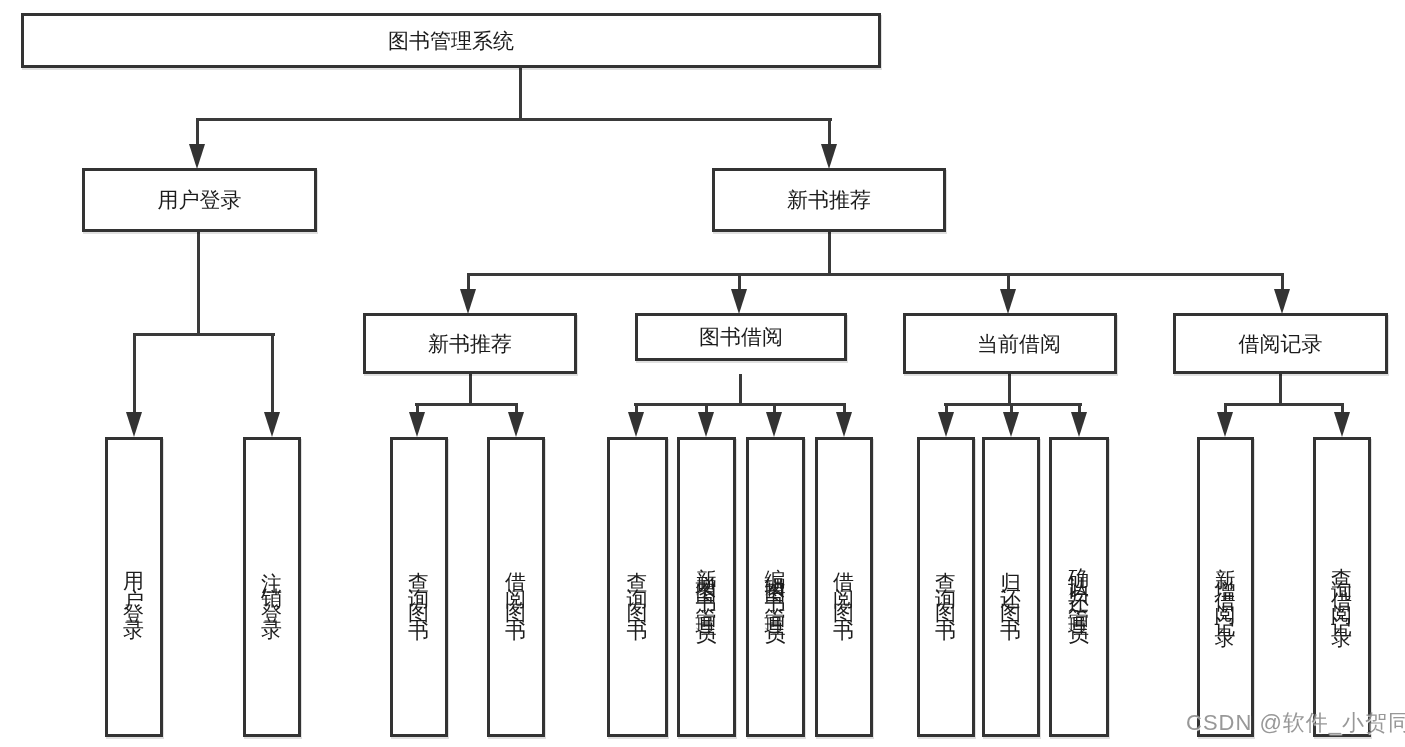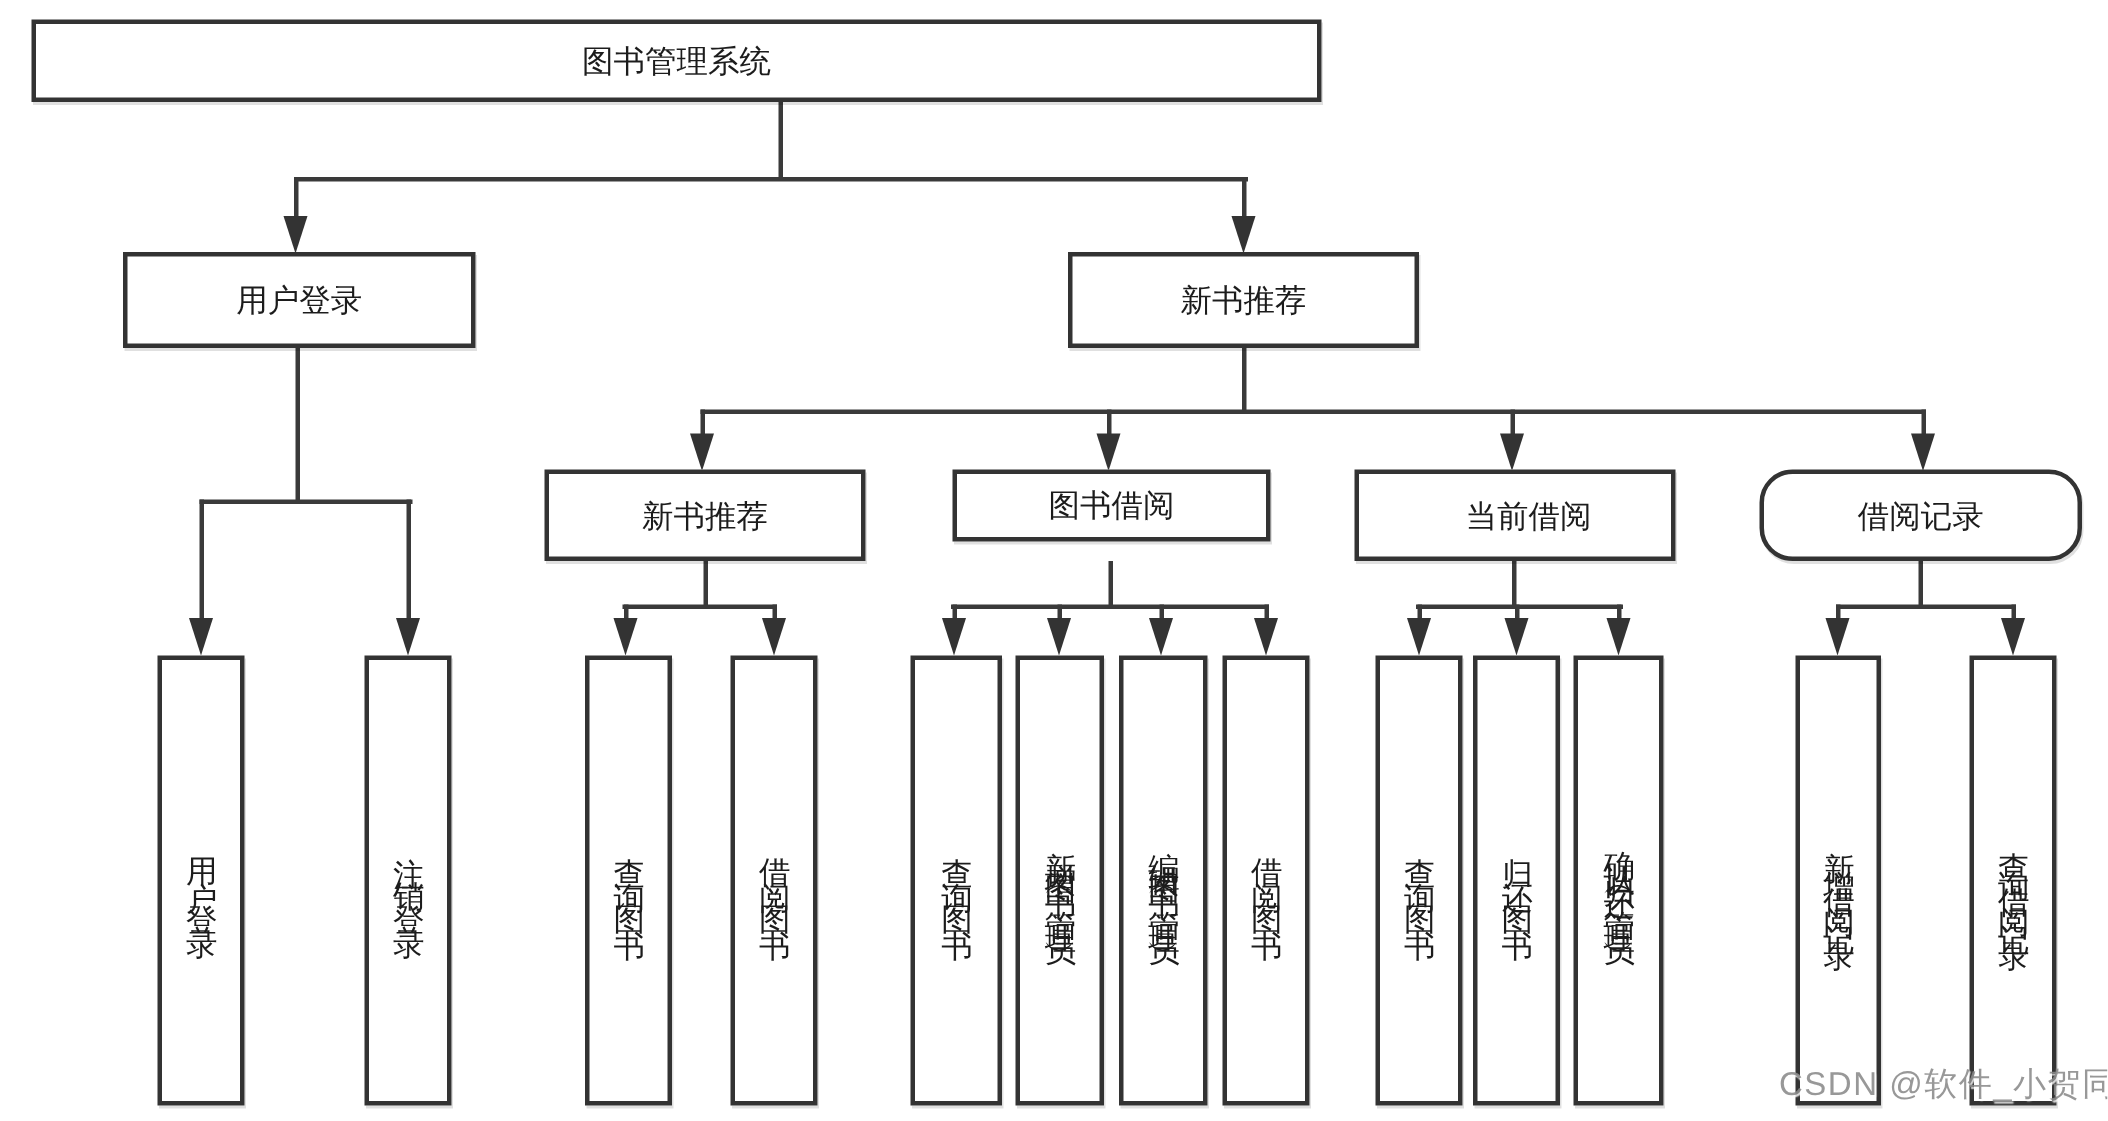--- a/index.html
+++ b/index.html
@@ -40,21 +40,21 @@
 <div class="stage">
 
   <div class="node" style="left:21px;top:13px;width:860px;height:55px;font-family:Liberation Serif, serif;">图书管理系统</div>
 
   <div class="node" style="left:82px;top:168px;width:235px;height:64px;">用户登录</div>
   <div class="node" style="left:712px;top:168px;width:234px;height:64px;">新书推荐</div>
 
   <div class="node" style="left:363px;top:313px;width:214px;height:61px;font-family:Liberation Mono, monospace;">新书推荐</div>
   <div class="node" style="left:635px;top:313px;width:212px;height:48px;">图书借阅</div>
   <div class="node" style="left:903px;top:313px;width:214px;height:61px;padding-left:18px;">当前借阅</div>
-  <div class="node" style="left:1173px;top:313px;width:215px;height:61px;border-radius:22px;">借阅记录</div>
+  <div class="node" style="left:1173px;top:313px;width:215px;height:61px;">借阅记录</div>
 
   <div class="node vnode" style="left:105px;width:58px;">
     <span class="vtext">用户登录</span>
   </div>
   <div class="node vnode" style="left:243px;width:58px;">
     <span class="vtext">注销登录</span>
   </div>
 
   <div class="node vnode" style="left:390px;width:58px;">
     <span class="vtext">查询图书</span>

